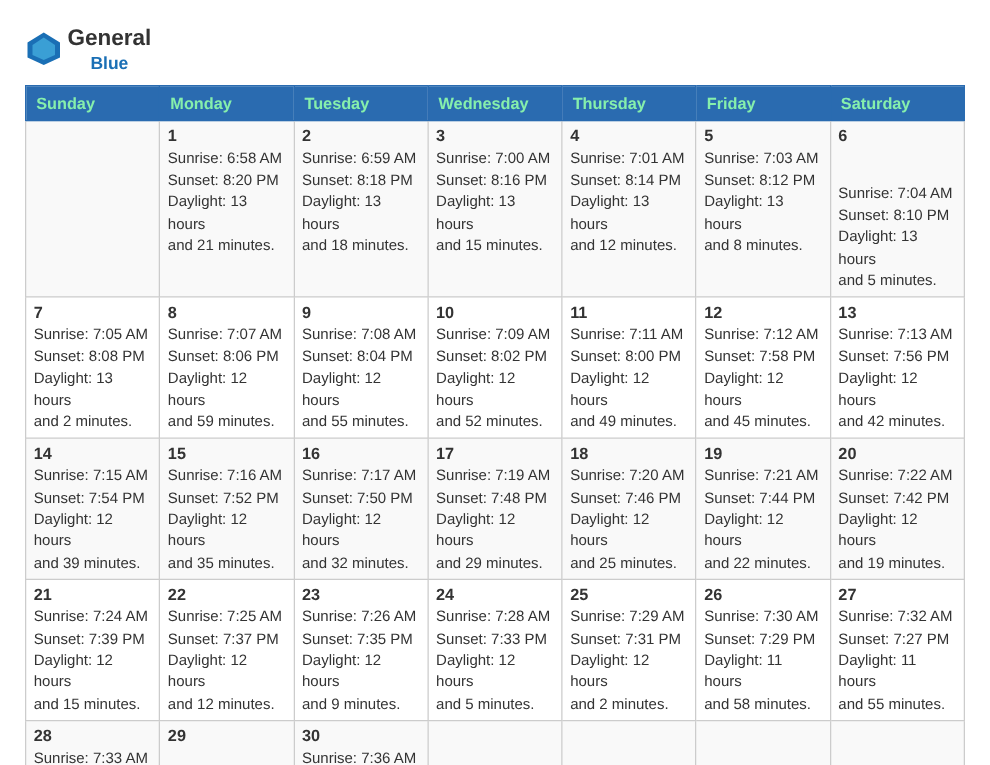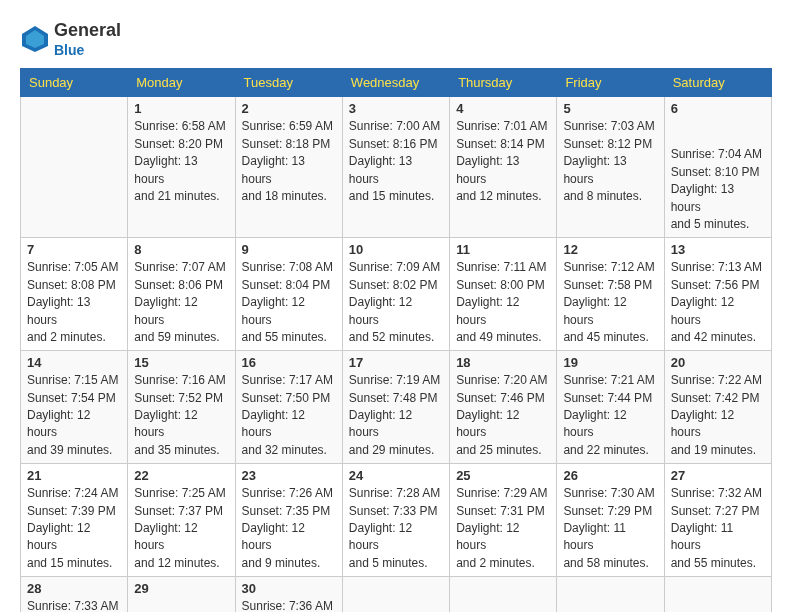--- a/index.html
+++ b/index.html
@@ -18,45 +18,46 @@
     }
     .logo {
       display: flex;
       align-items: center;
       gap: 4px;
     }
     .logo-text {
       display: flex;
       flex-direction: column;
       line-height: 1.2;
+      align-items: center;
     }
     .title-block {
       text-align: right;
     }
     .month-title {
       font-size: 36px;
       font-weight: bold;
       color: #333;
     }
     .location {
       font-size: 15px;
       color: #555;
     }
     .calendar {
       width: 100%;
       border-collapse: collapse;
       border: 1px solid #ccc;
     }
     .calendar th {
       background-color: #2a6bb0;
-      color: #fde047;
+      color: #86efac;
       text-align: left;
       padding: 6px 8px;
       font-size: 13px;
-      font-weight: normal;
+      font-weight: bold;
       border: 1px solid #2a6bb0;
     }
     .calendar td {
       vertical-align: top;
       padding: 4px 6px;
       border: 1px solid #ccc;
       width: calc(100% / 7);
       min-height: 80px;
     }
     .day-number {

